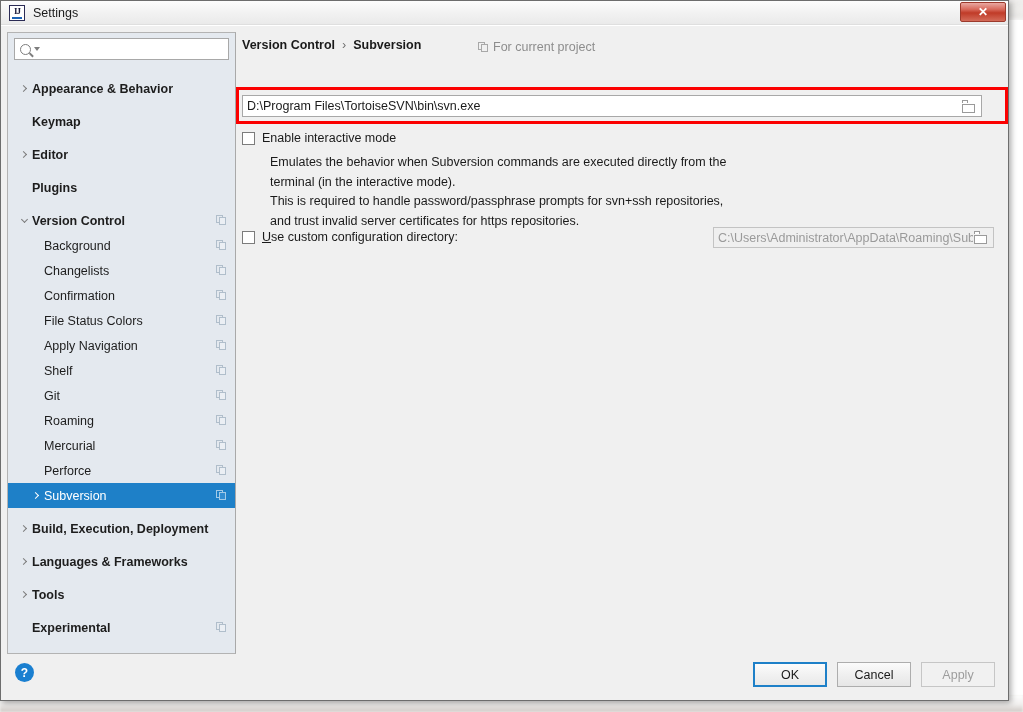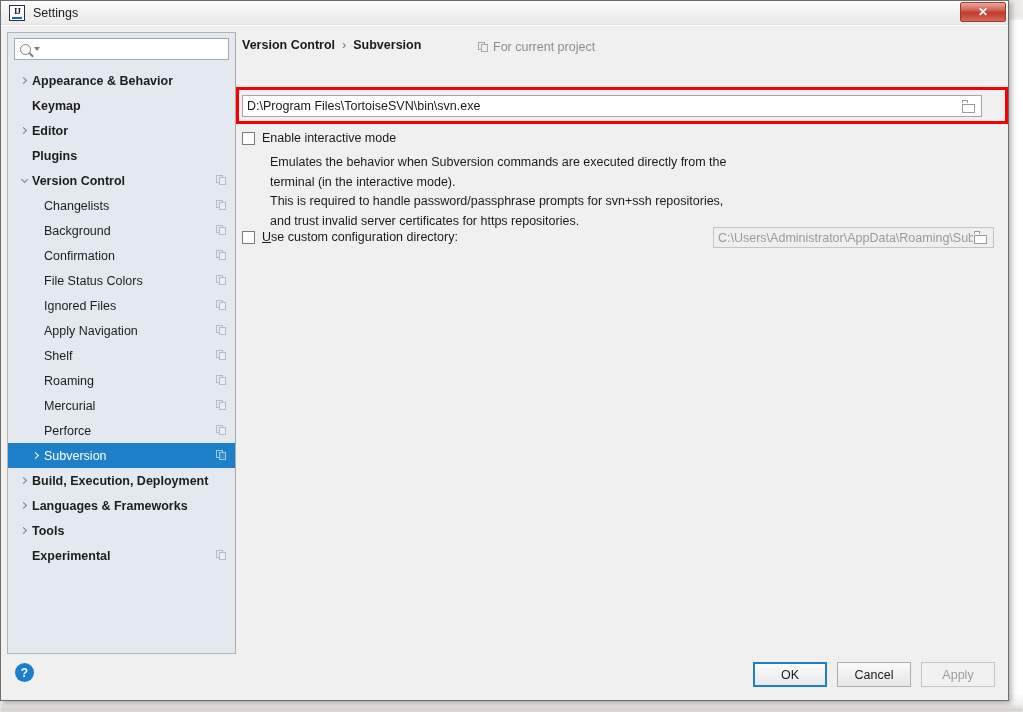--- a/index.html
+++ b/index.html
@@ -161,21 +161,21 @@
     width: 16px; flex: none; display: flex; align-items: center; justify-content: center;
   }
   .tree-row .arrow .chev {
     width: 5px; height: 5px; border-right: 1.6px solid #7b7b7b; border-bottom: 1.6px solid #7b7b7b;
     transform: rotate(-45deg); margin-left: -2px;
   }
   .tree-row.selected .arrow .chev { border-color: #ffffff; }
   .tree-row .arrow .chev.down { transform: rotate(45deg); margin-top: -3px; margin-left: 0; }
   .tree-row .lbl { flex: 1; white-space: nowrap; overflow: hidden; }
   .tree-row.bold .lbl { font-weight: bold; }
-  .tree-row.lvl0 { padding-left: 8px; }
+  .tree-row.lvl0 { padding-left: 8px; margin-top: 8px; }
   .tree-row.lvl1 { padding-left: 36px; }
   .tree-row.lvl1 .arrow { position: absolute; left: 20px; }
   .tree-row .copyicon {
     width: 11px; height: 11px; flex: none; position: relative; opacity: .75;
   }
   .tree-row .copyicon .sq1 {
     position: absolute; left: 0; top: 0; width: 7px; height: 8px;
     border: 1.2px solid #9fb0c0; background: #e4e9ef;
   }
   .tree-row .copyicon .sq2 {
@@ -378,69 +378,69 @@
               <span class="chev down"></span>
             </span>
             <span class="lbl">Version Control</span>
             <span class="copyicon">
               <span class="sq1"></span>
               <span class="sq2"></span>
             </span>
           </div>
           <div class="tree-row lvl1">
             <span class="arrow"></span>
+            <span class="lbl">Background</span>
+            <span class="copyicon">
+              <span class="sq1"></span>
+              <span class="sq2"></span>
+            </span>
+          </div>
+          <div class="tree-row lvl1">
+            <span class="arrow"></span>
             <span class="lbl">Changelists</span>
             <span class="copyicon">
               <span class="sq1"></span>
               <span class="sq2"></span>
             </span>
           </div>
           <div class="tree-row lvl1">
             <span class="arrow"></span>
-            <span class="lbl">Background</span>
-            <span class="copyicon">
-              <span class="sq1"></span>
-              <span class="sq2"></span>
-            </span>
-          </div>
-          <div class="tree-row lvl1">
-            <span class="arrow"></span>
             <span class="lbl">Confirmation</span>
             <span class="copyicon">
               <span class="sq1"></span>
               <span class="sq2"></span>
             </span>
           </div>
           <div class="tree-row lvl1">
             <span class="arrow"></span>
             <span class="lbl">File Status Colors</span>
             <span class="copyicon">
               <span class="sq1"></span>
               <span class="sq2"></span>
             </span>
           </div>
           <div class="tree-row lvl1">
             <span class="arrow"></span>
-            <span class="lbl">Ignored Files</span>
-            <span class="copyicon">
-              <span class="sq1"></span>
-              <span class="sq2"></span>
-            </span>
-          </div>
-          <div class="tree-row lvl1">
-            <span class="arrow"></span>
             <span class="lbl">Apply Navigation</span>
             <span class="copyicon">
               <span class="sq1"></span>
               <span class="sq2"></span>
             </span>
           </div>
           <div class="tree-row lvl1">
             <span class="arrow"></span>
             <span class="lbl">Shelf</span>
+            <span class="copyicon">
+              <span class="sq1"></span>
+              <span class="sq2"></span>
+            </span>
+          </div>
+          <div class="tree-row lvl1">
+            <span class="arrow"></span>
+            <span class="lbl">Git</span>
             <span class="copyicon">
               <span class="sq1"></span>
               <span class="sq2"></span>
             </span>
           </div>
           <div class="tree-row lvl1">
             <span class="arrow"></span>
             <span class="lbl">Roaming</span>
             <span class="copyicon">
               <span class="sq1"></span>

